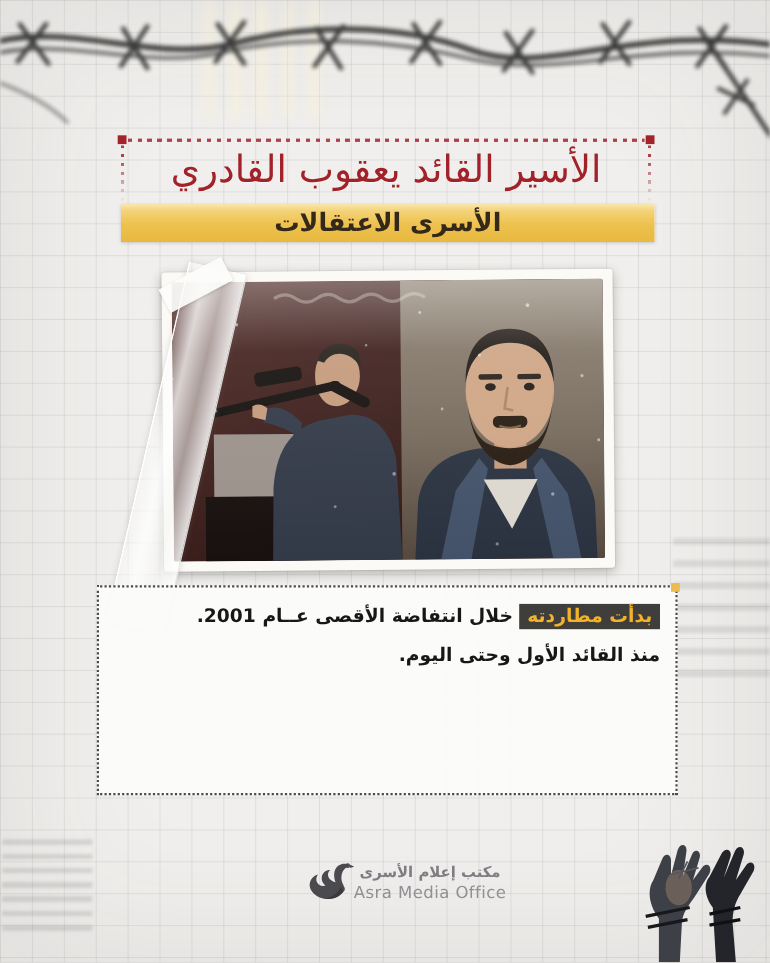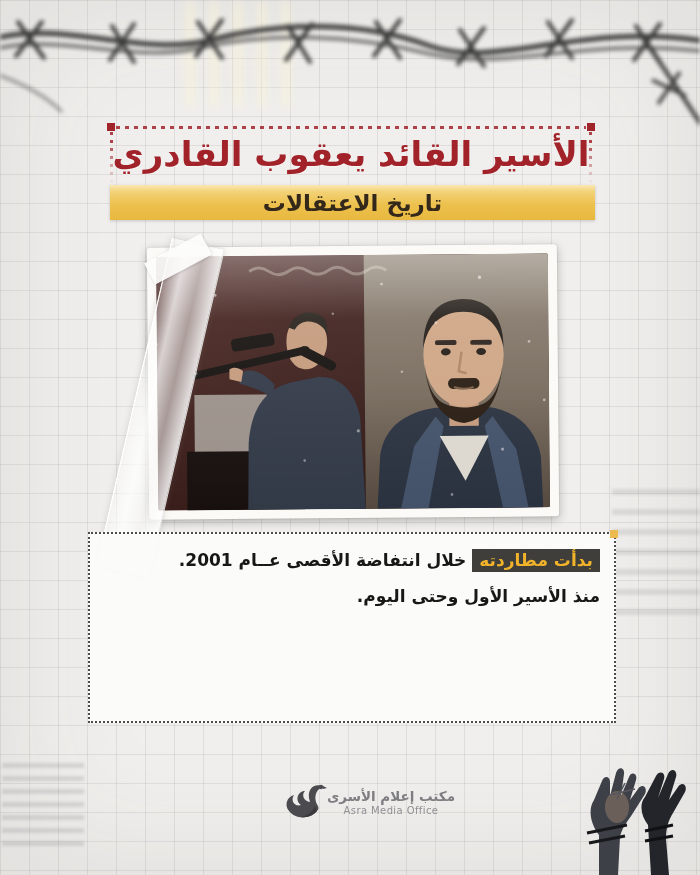--- a/index.html
+++ b/index.html
@@ -30,21 +30,21 @@
   .pin{position:absolute;width:8px;height:8px;background:#a1242b;}
   .pin.tl{left:-1px;top:-1px;} .pin.tr{right:-1px;top:-1px;}
   .dash-h{position:absolute;left:8px;right:8px;top:2px;height:3px;
     background:repeating-linear-gradient(to right, rgba(161,36,43,.85) 0 4px, transparent 4px 9px);}
   .dash-v{position:absolute;top:8px;width:3px;height:52px;
     background:repeating-linear-gradient(to bottom, rgba(161,36,43,.85) 0 3px, transparent 3px 8px);
     -webkit-mask-image:linear-gradient(#000 20%, transparent);mask-image:linear-gradient(#000 20%, transparent);}
   .dash-v.l{left:2px;} .dash-v.r{right:2px;}
   .title-text{
     position:absolute;left:0;right:0;top:10px;text-align:center;direction:rtl;
-    color:#a2222a;font-size:34px;font-weight:bold;letter-spacing:0;
+    color:#a2222a;font-size:34px;font-weight:normal;letter-spacing:0;
     text-shadow:0 1px 0 rgba(255,255,255,.4);
   }
   .banner{
     position:absolute;left:110px;top:185px;width:485px;height:35px;
     background:linear-gradient(180deg,#f9e8b2 0%,#f3d276 20%,#edc14e 55%,#e8b93f 100%);
     display:flex;align-items:center;justify-content:center;direction:rtl;
     color:#33281a;font-size:23px;font-weight:bold;
     box-shadow:0 1px 3px rgba(0,0,0,.18);
   }
   
@@ -77,21 +77,21 @@
     font-size:17px;font-weight:bold;color:#171717;line-height:36px;
   }
   .panel .corner-pin{position:absolute;right:-4px;top:-4px;width:8px;height:8px;background:#ecba4e;}
   .hl{background:#3f3e3b;color:#f2b32b;padding:1px 7px 2px 7px;}
   .body-line{white-space:nowrap;}
   
   .footer-logo{position:absolute;left:0;right:0;top:778px;display:flex;justify-content:center;align-items:center;padding-left:32px;}
   .dove{width:50px;height:50px;}
   .org-text{display:flex;flex-direction:column;align-items:center;line-height:1.25;}
   .org-ar{direction:rtl;font-size:13.5px;font-weight:bold;color:#7e7e82;}
-  .org-en{font-size:10px;color:#909094;letter-spacing:.4px;}
+  .org-en{font-size:15px;color:#909094;letter-spacing:.4px;}
   
   .hands{position:absolute;right:0;bottom:0;width:135px;height:172px;filter:blur(.4px);}
 </style>
 </head>
 <body>
 
 <div id="poster">
 
   <div class="streaks"></div>
 
@@ -126,21 +126,21 @@
 
   <div class="title-frame">
     <div class="dash-h"></div>
     <div class="pin tl"></div>
     <div class="pin tr"></div>
     <div class="dash-v l"></div>
     <div class="dash-v r"></div>
     <div class="title-text">الأسير القائد يعقوب القادري</div>
   </div>
 
-  <div class="banner">تاريخ الاعتقالات</div>
+  <div class="banner">الأسرى الاعتقالات</div>
 
   <div class="photo">
     <svg viewBox="0 0 400 260" preserveAspectRatio="none">
       <defs>
         <linearGradient id="bgL" x1="0" y1="0" x2="1" y2="1">
           <stop offset="0" stop-color="#4a2420"></stop>
             <stop offset=".6" stop-color="#371d1a"></stop>
             <stop offset="1" stop-color="#241311"></stop>
         </linearGradient>
         <linearGradient id="bgR" x1="0" y1="0" x2="0" y2="1">
@@ -207,21 +207,21 @@
     </svg>
   </div>
 
   <div class="tape"></div>
   <div class="tape-scrap"></div>
 
   <div class="panel" dir="rtl">
     <div class="corner-pin"></div>
     <div>
         <div class="body-line"><span class="hl">بدأت مطاردته</span><span> خلال انتفاضة الأقصى عــام 2001.</span></div>
-        <div class="body-line"><span>منذ الأسير الأول وحتى اليوم.</span></div>
+        <div class="body-line"><span>منذ القائد الأول وحتى اليوم.</span></div>
       </div>
   </div>
 
   <div class="footer-logo">
     <svg class="dove" viewBox="0 0 50 50">
       <path d="M40,33 C33,41 19,42 12,33 C7,27 10,19 17,17 C13,23 18,29 24,27 C18,23 20,13 28,13 C24,17 27,23 33,24 C28,9 40,4 47,9 C40,10 37,17 39,24 C41,29 43,30 40,33 Z" fill="#4b4b4f"></path>
       <path d="M40,33 C36,38 30,40 24,39 C31,37 36,33 38,28 Z" fill="#3a3a3e"></path>
       <circle cx="44" cy="9" r="2.2" fill="#4b4b4f"></circle>
       <path d="M46,8 L50,10 L46,11 Z" fill="#4b4b4f"></path>
     </svg>

